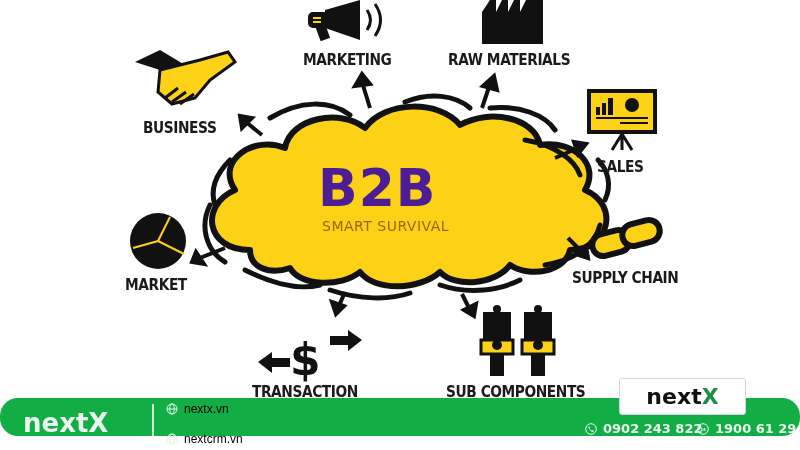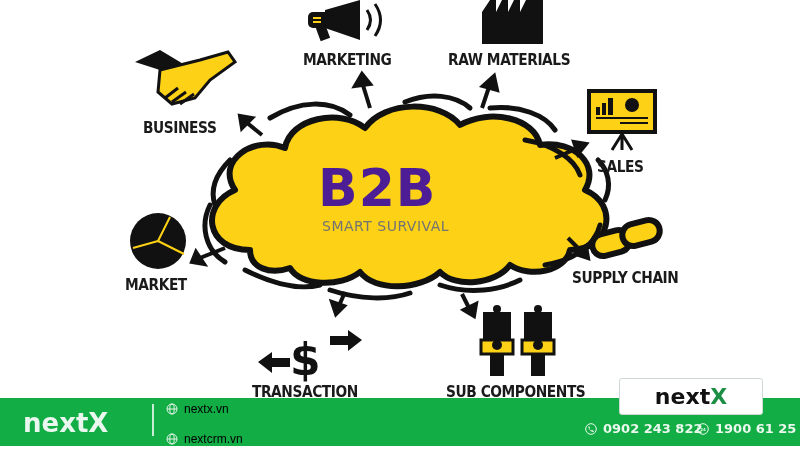--- a/index.html
+++ b/index.html
@@ -5,28 +5,28 @@
   * { margin:0; padding:0; box-sizing:border-box; }
   html, body { width:800px; height:450px; overflow:hidden; background:#ffffff; }
   body { position:relative; font-family:"DejaVu Sans", sans-serif; }
   .canvas { position:absolute; left:0; top:0; width:800px; height:398px; background:#fff; }
   svg.art { position:absolute; left:0; top:0; }
   .lbl { position:absolute; font-family:"DejaVu Sans", sans-serif; font-weight:bold; color:#1a1a1a;
          font-size:16px; letter-spacing:-0.5px; transform:scaleX(0.86); transform-origin:left top; white-space:nowrap; }
   .b2b { position:absolute; left:318px; top:158px; font-family:"DejaVu Sans", sans-serif; font-weight:bold;
          font-size:52px; color:#4c1d95; letter-spacing:1px; }
   .smart { position:absolute; left:322px; top:218px; font-family:"DejaVu Sans", sans-serif; font-size:14px;
-           color:#737373; letter-spacing:0.5px; }
-  .footer { position:absolute; left:0; top:398px; width:800px; height:48px; background:#12ad44; }
+           color:#a16207; letter-spacing:0.5px; }
+  .footer { position:absolute; left:0; top:398px; width:800px; height:38px; background:#12ad44;border-radius:18px; }
   .brand { position:absolute; left:23px; top:10px; font-family:"DejaVu Sans", sans-serif; font-weight:bold;
            font-size:26px; color:#e9f7ee; letter-spacing:0px; }
   .vdiv { position:absolute; left:152px; top:6px; width:2px; height:32px; background:#c9ecd4; }
   .link { position:absolute; left:166px; font-size:12px; color:#000000; font-family:"Liberation Sans", sans-serif; display:flex; align-items:center; gap:6px; }
   .phone { position:absolute; top:23px; font-size:13px; font-weight:bold; color:#eaf8ee; font-family:"DejaVu Sans", sans-serif; display:flex; align-items:center; gap:6px; }
-  .logo-box { position:absolute; left:619px; top:378px; width:144px; height:37px; background:#fff;
+  .logo-box { position:absolute; left:619px; top:378px; width:127px; height:37px; background:#fff;
               border:1px solid #cfd8d2; border-radius:3px; display:flex; align-items:center; justify-content:center; }
   .logo-box .t1 { font-family:"DejaVu Sans", sans-serif; font-weight:bold; font-size:22px; color:#111; }
   .logo-box .t2 { font-family:"DejaVu Sans", sans-serif; font-weight:bold; font-size:22px; color:#1d8f45; }
 </style>
 </head>
 <body>
 
 <div class="canvas">
   <svg class="art" width="800" height="398" viewBox="0 0 800 398">
 
@@ -163,20 +163,20 @@
         <circle cx="6" cy="6" r="5.3" fill="none" stroke="#eaf8ee" stroke-width="1"></circle>
         <path d="M4,3 L5,5 L4.5,5.8 Q5.5,7.5 6.2,7.5 L7,7 L9,8 L8.4,9 Q5,9 3.2,4 Z" fill="#eaf8ee"></path>
       </svg>
     <span>0902 243 822</span>
   </div>
   <div class="phone" style="left:697px;">
     <svg width="12" height="12" viewBox="0 0 12 12">
         <circle cx="6" cy="6" r="5.3" fill="none" stroke="#eaf8ee" stroke-width="1"></circle>
         <text x="6" y="7.8" font-size="4" text-anchor="middle" fill="#eaf8ee" font-family="DejaVu Sans, sans-serif">24</text>
       </svg>
-    <span>1900 61 25</span>
+    <span>1900 61 29</span>
   </div>
 </div>
 
 <div class="logo-box">
   <span class="t1">next</span>
     <span class="t2">X</span>
 </div>
 
 </body></html>

